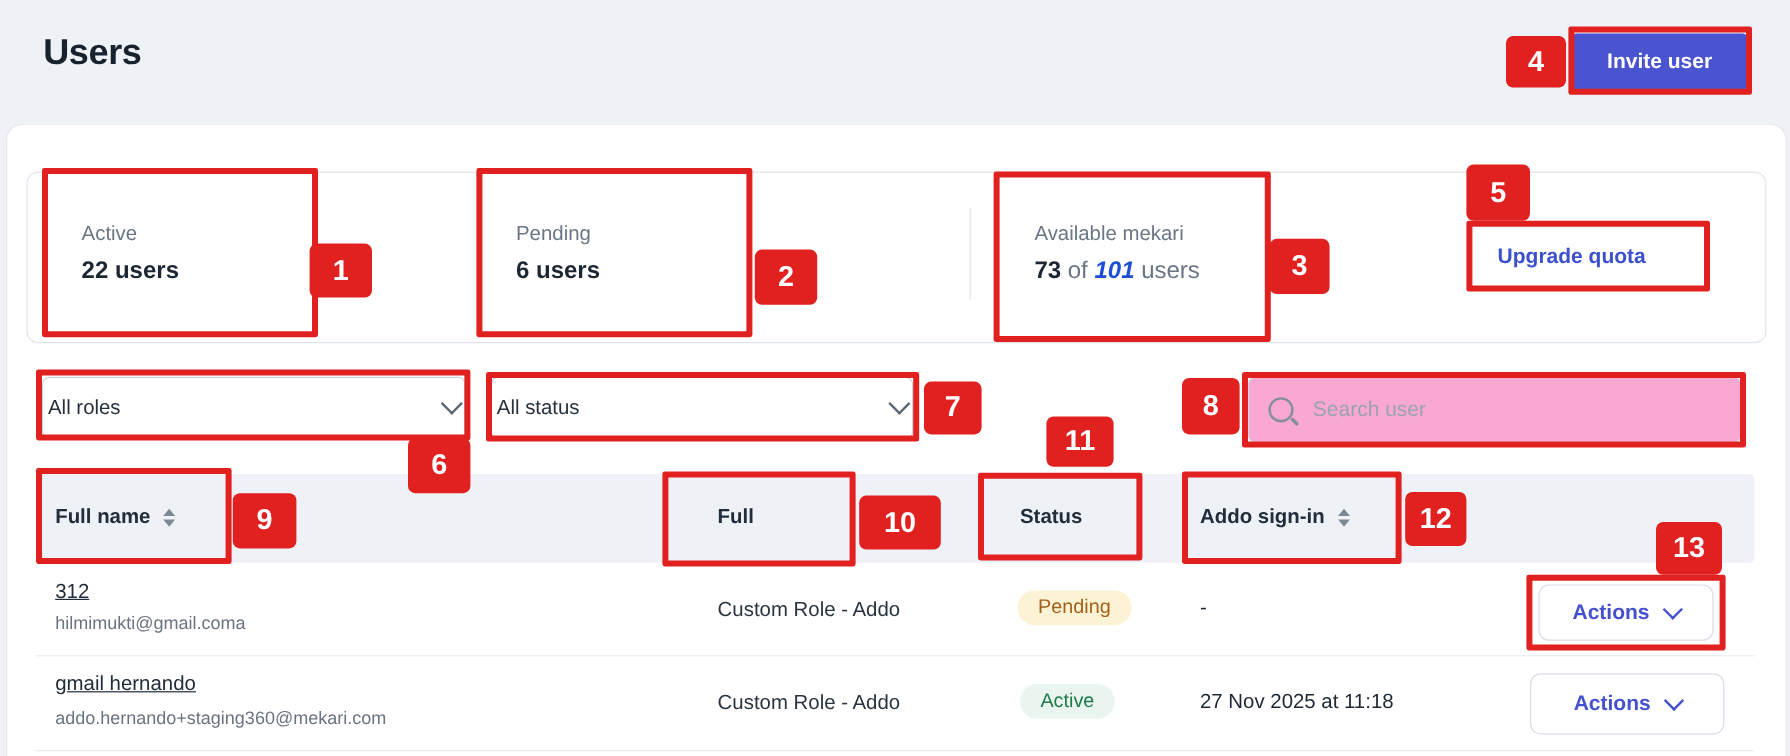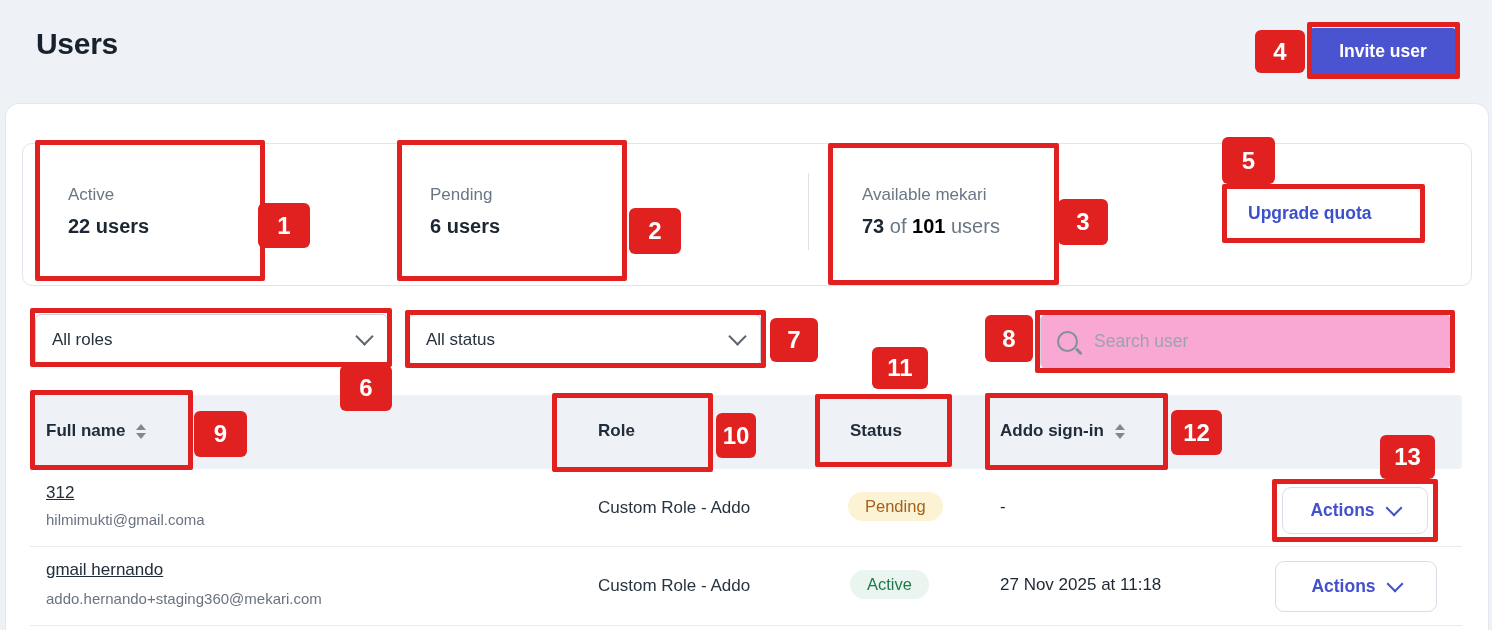--- a/index.html
+++ b/index.html
@@ -19,28 +19,28 @@
   }
   
   .main-panel{left:5px;top:103px;width:1482px;height:527px;background:#ffffff;
     border-radius:14px 14px 0 0;border:1px solid #e4e8ee;border-bottom:none;}
   
   .stats-card{left:22px;top:143px;width:1448px;height:141px;background:#fff;
     border:1px solid #dfe5ec;border-radius:10px;}
   .stat-label{font-size:17px;color:#6a7684;}
   .stat-value{font-size:20px;font-weight:700;color:#1c2733;}
   .quota-sub{font-weight:400;color:#6a7684;}
-  .quota-total{font-weight:700;color:#000000;}
+  .quota-total{font-weight:700;color:#1d4ed8;font-style:italic;}
   .v-divider{left:808px;top:173px;width:1px;height:77px;background:#dde3e9;}
   .upgrade-link{left:1248px;top:203px;font-size:17.5px;font-weight:700;color:#3c50cd;cursor:pointer;text-decoration:none;}
   
   .select{
     height:52px;background:#fff;border:1px solid #c9d2da;border-radius:6px;
     display:flex;align-items:center;justify-content:space-between;
-    padding:0 16px;font-size:17px;color:#26313d;cursor:pointer;box-sizing:border-box;
+    padding:0 4px;font-size:17px;color:#26313d;cursor:pointer;box-sizing:border-box;
   }
   .chev{width:11px;height:11px;border-right:2px solid #5b6670;border-bottom:2px solid #5b6670;
     transform:rotate(45deg);margin-top:-7px;flex:none;}
   .search-box{
     left:1040px;top:314px;width:411px;height:55px;background:#f9a8d4;border:1px solid #cfd6dd;border-radius:6px;
     display:flex;align-items:center;padding:0 16px;box-sizing:border-box;gap:14px;
   }
   .search-icon{width:17px;height:17px;border:2.5px solid #848f9b;border-radius:50%;position:relative;flex:none;}
   .search-icon::after{content:'';position:absolute;width:8px;height:2.5px;background:#848f9b;
     transform:rotate(45deg);right:-7px;bottom:-2px;border-radius:2px;}
@@ -114,21 +114,21 @@
 <div class="abs thead"></div>
 
 <div class="abs th" style="left:46px;top:421px;">
   <span>Full name</span>
   <span class="sort">
       <i class="up"></i>
       <i class="down"></i>
     </span>
 </div>
 <div class="abs th" style="left:598px;top:421px;">
-  <span>Role</span>
+  <span>Full</span>
 </div>
 <div class="abs th" style="left:850px;top:421px;">
   <span>Status</span>
 </div>
 <div class="abs th" style="left:1000px;top:421px;">
   <span>Addo sign-in</span>
   <span class="sort">
       <i class="up"></i>
       <i class="down"></i>
     </span>
@@ -177,21 +177,21 @@
 <div class="abs ann-box" style="left:405px;top:310px;width:361px;height:58px;"></div>
 <div class="abs ann-badge" style="left:770px;top:318px;width:48px;height:44px;">7</div>
 
 <div class="abs ann-badge" style="left:985px;top:315px;width:48px;height:47px;">8</div>
 <div class="abs ann-box" style="left:1035px;top:310px;width:420px;height:63px;"></div>
 
 <div class="abs ann-box" style="left:30px;top:390px;width:163px;height:80px;"></div>
 <div class="abs ann-badge" style="left:194px;top:411px;width:53px;height:46px;">9</div>
 
 <div class="abs ann-box" style="left:552px;top:393px;width:161px;height:79px;"></div>
-<div class="abs ann-badge" style="left:716px;top:413px;width:40px;height:45px;">10</div>
+<div class="abs ann-badge" style="left:716px;top:413px;width:68px;height:45px;">10</div>
 
 <div class="abs ann-badge" style="left:872px;top:347px;width:56px;height:42px;">11</div>
 <div class="abs ann-box" style="left:815px;top:394px;width:137px;height:73px;"></div>
 
 <div class="abs ann-box" style="left:985px;top:393px;width:183px;height:77px;"></div>
 <div class="abs ann-badge" style="left:1171px;top:410px;width:51px;height:45px;">12</div>
 
 <div class="abs ann-badge" style="left:1380px;top:435px;width:55px;height:44px;">13</div>
 <div class="abs ann-box" style="left:1272px;top:479px;width:166px;height:63px;"></div>
 

